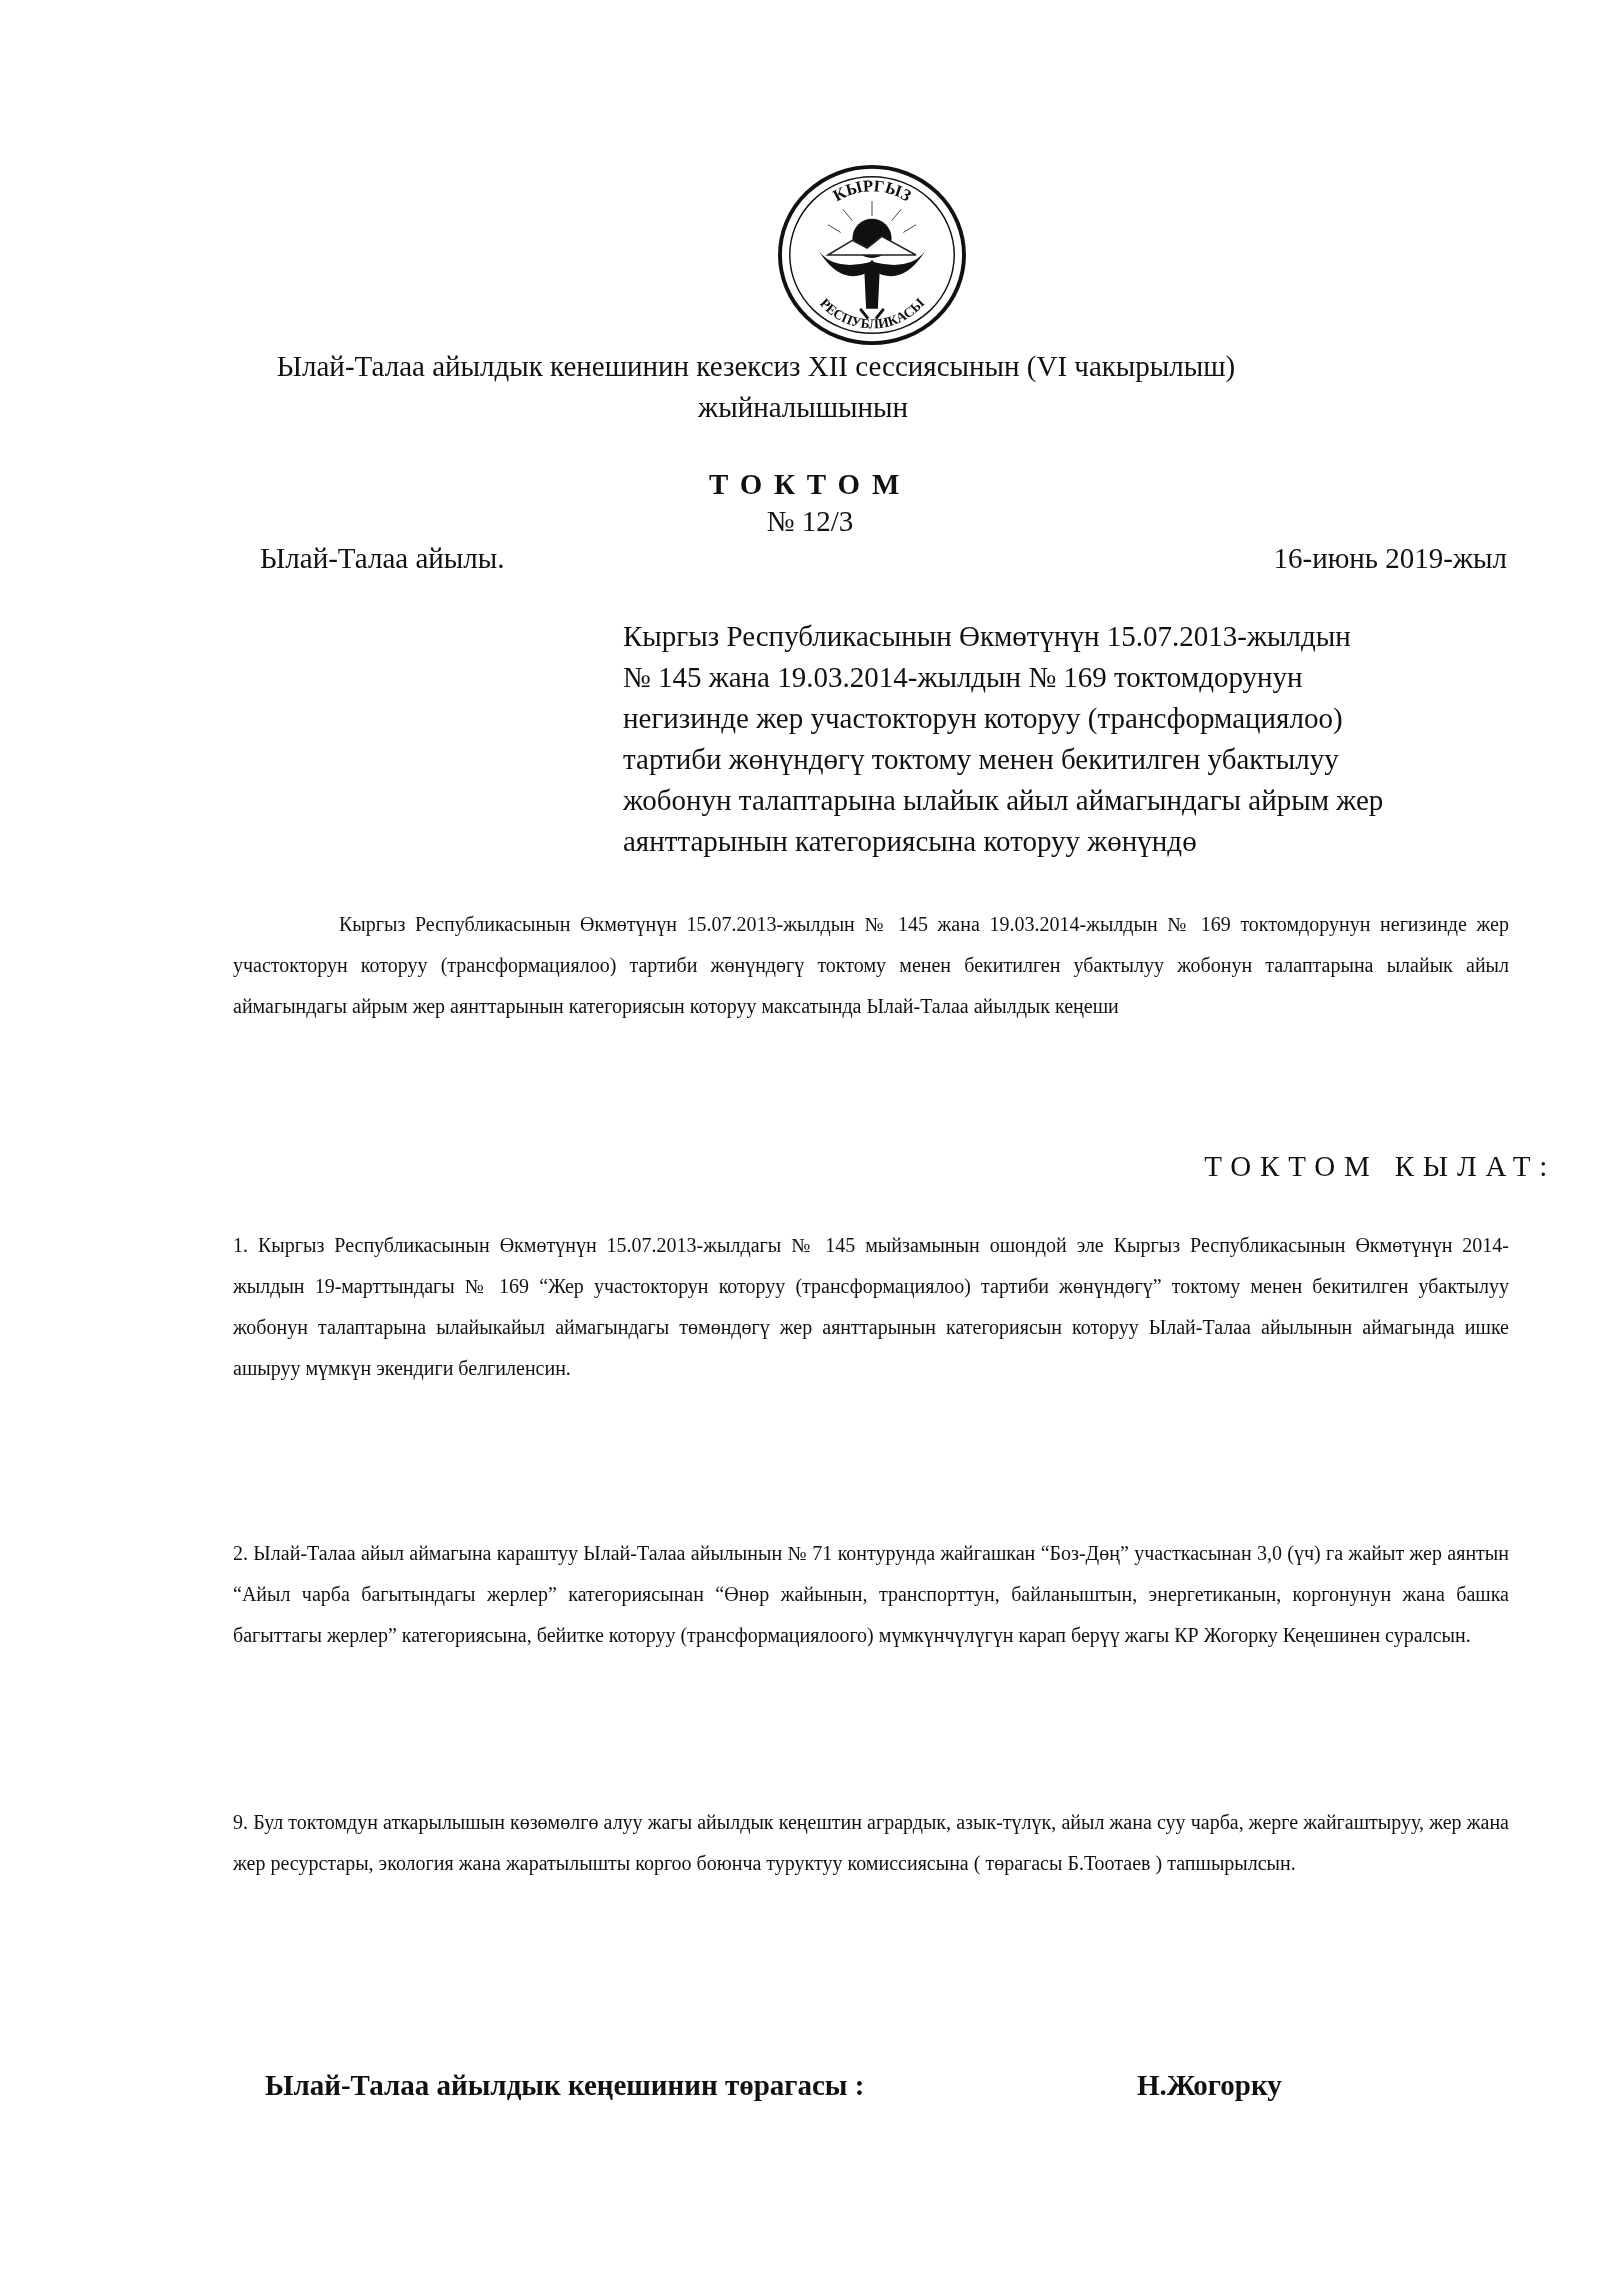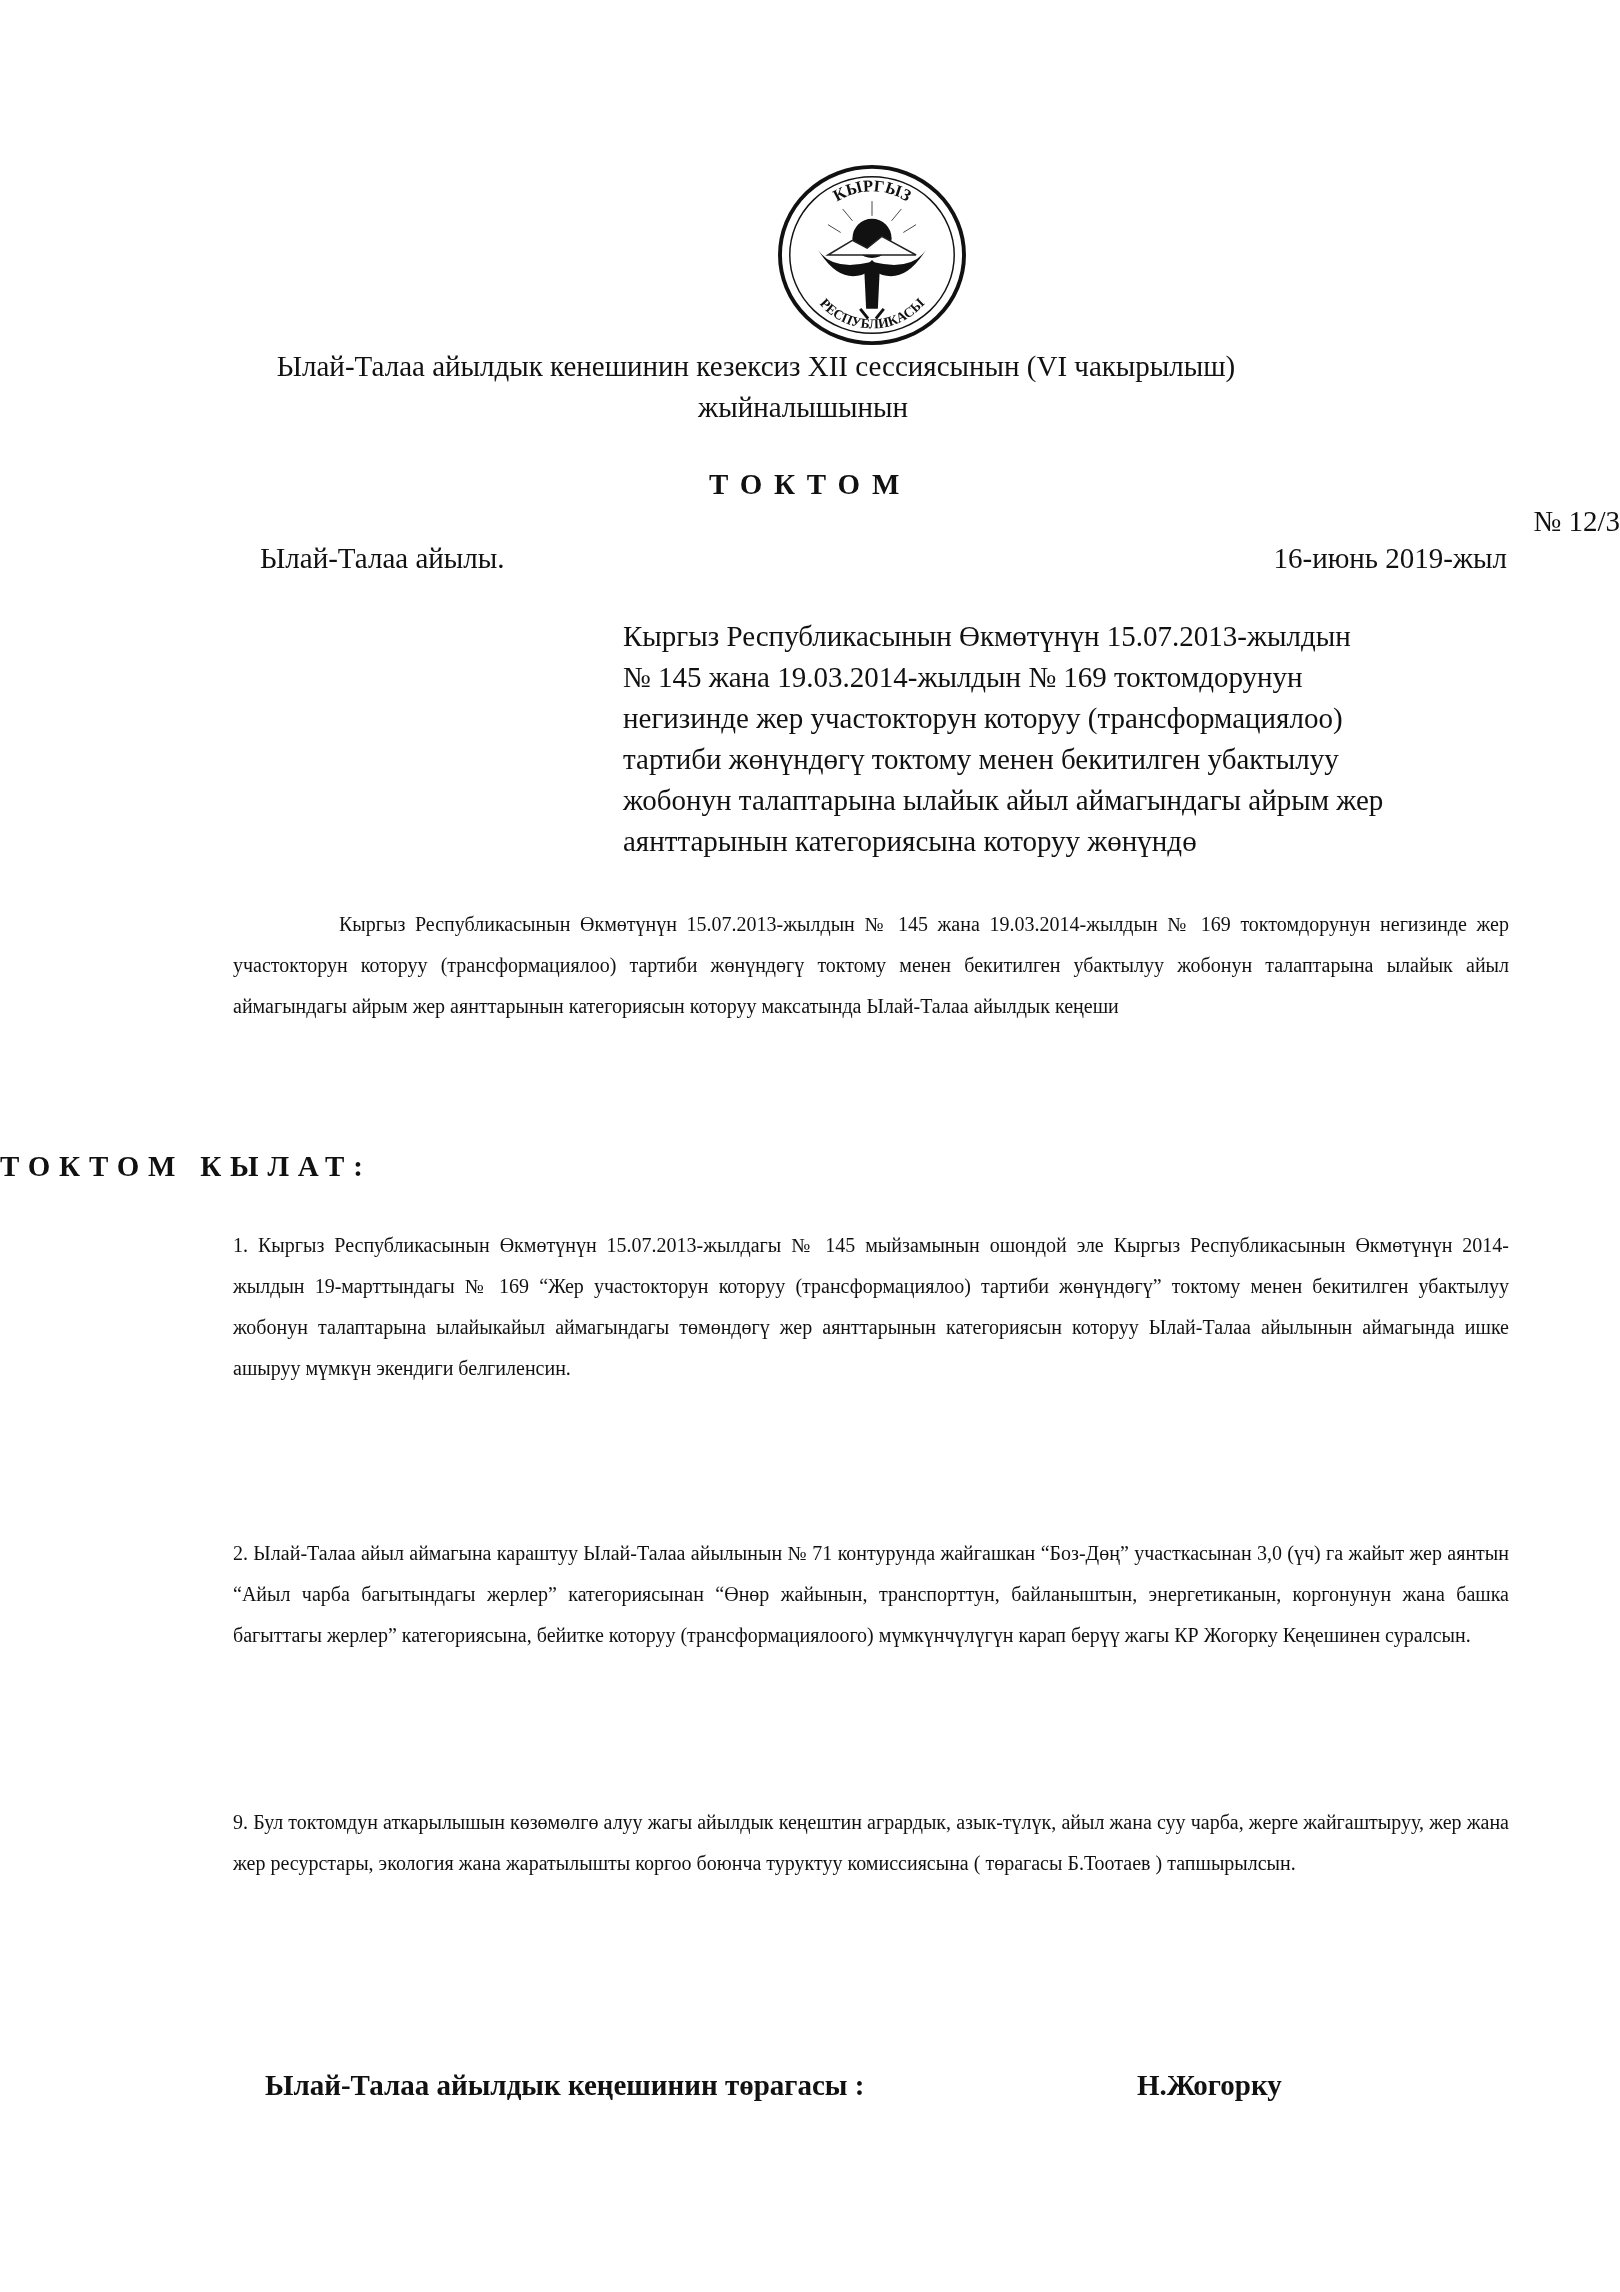--- a/index.html
+++ b/index.html
@@ -48,21 +48,21 @@
       font-size: 29px;
       font-weight: bold;
       letter-spacing: 11.8px;
       line-height: 35px;
     }
     .number {
       position: absolute;
       top: 504px;
       left: 0;
       width: 1620px;
-      text-align: right;
+      text-align: center;
       font-size: 29px;
       line-height: 35px;
     }
     .place {
       position: absolute;
       top: 541px;
       left: 240px;
       font-size: 29px;
       line-height: 35px;
       margin-left: 20px;
@@ -90,23 +90,23 @@
       font-size: 20px;
       line-height: 41px;
       text-align: justify;
     }
     .intro { top: 904px; text-indent: 106px; }
     .section-title {
       position: absolute;
       top: 1149px;
       left: 0;
       width: 1556px;
-      text-align: left;
+      text-align: right;
       font-size: 29px;
-      font-weight: bold;
+      font-weight: normal;
       letter-spacing: 8.8px;
       line-height: 35px;
     }
     .p1 { top: 1225px; }
     .p2 { top: 1507px; margin-top: 26px; }
     .p3 { top: 1802px; }
     .signature-label {
       position: absolute;
       top: 2068px;
       left: 265px;

